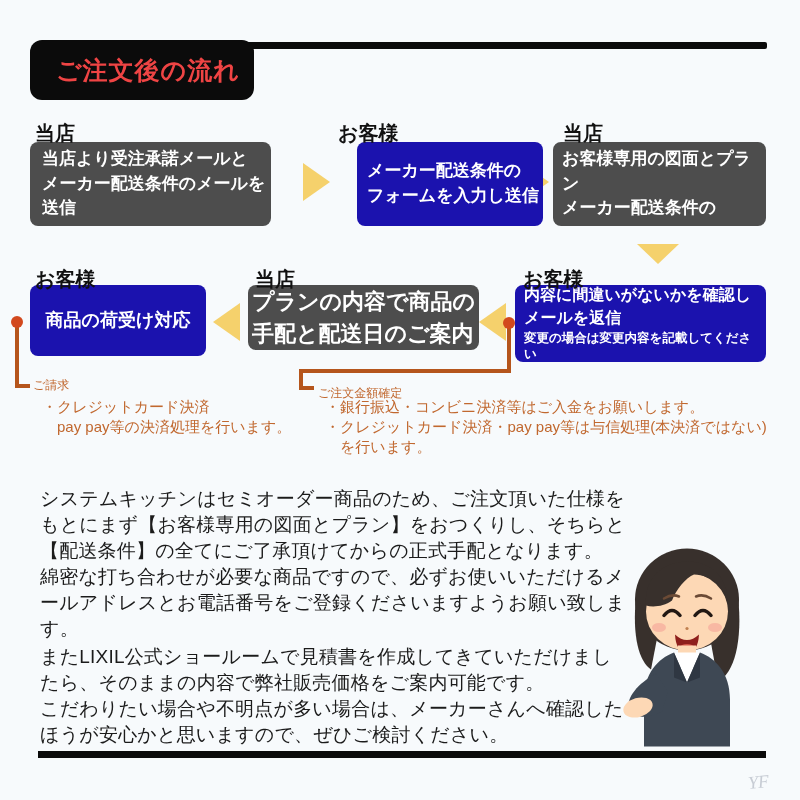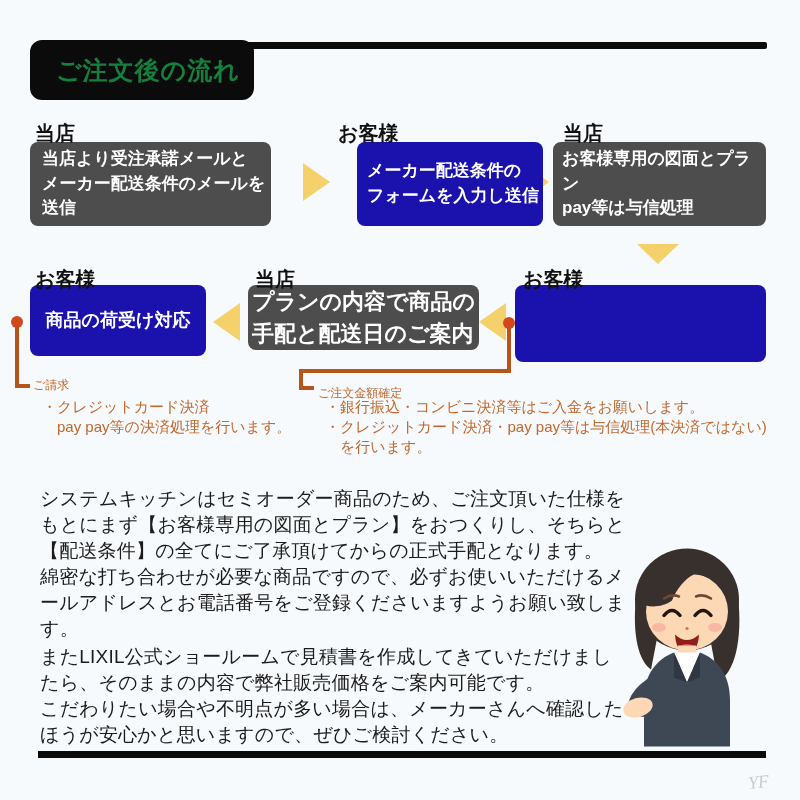--- a/index.html
+++ b/index.html
@@ -12,21 +12,21 @@
     overflow:hidden;
   }
   .abs { position:absolute; }
 
   
   .top-bar { left:150px; top:42px; width:617px; height:7px; background:#0b0b0b; border-radius:2px; z-index:1; }
   .title-box {
     left:30px; top:40px; width:224px; height:60px; background:#0b0b0b;
     border-radius:12px; z-index:2; display:flex; align-items:center; padding-left:26px;
   }
-  .title-box span { color:#15803d; font-size:25px; font-weight:bold; letter-spacing:1px; }
+  .title-box span { color:#ef4444; font-size:25px; font-weight:bold; letter-spacing:1px; }
 
   
   .actor { font-size:20px; font-weight:bold; color:#111; z-index:3; }
   .step {
     border-radius:8px; color:#fff; font-weight:bold; display:flex; align-items:center;
     white-space:pre-line; line-height:1.45; z-index:2;
   }
   .step.shop { background:#4d4d4d; }
   .step.customer { background:#1b12ae; }
 
@@ -78,29 +78,32 @@
 <div class="abs actor" style="left:338px;top:120px;">お客様</div>
 <div class="abs actor" style="left:563px;top:120px;">当店</div>
 
 <div class="abs step shop s1">当店より受注承諾メールと
 メーカー配送条件のメールを送信</div>
 <div class="abs arrow-r" style="left:303px;top:163px;"></div>
 <div class="abs step customer s2">メーカー配送条件の
 フォームを入力し送信</div>
 <div class="abs arrow-r" style="left:522px;top:163px;"></div>
 <div class="abs step shop s3">お客様専用の図面とプラン
-pay等は与信処理</div>
+メーカー配送条件の</div>
 
 <div class="abs arrow-d" style="left:637px;top:244px;"></div>
 
 <div class="abs actor" style="left:35px;top:266px;">お客様</div>
 <div class="abs actor" style="left:255px;top:266px;">当店</div>
 <div class="abs actor" style="left:523px;top:266px;">お客様</div>
 
 <div class="abs step customer s6">
+  <span class="main">内容に間違いがないかを確認し
+メールを返信</span>
+  <span class="note">変更の場合は変更内容を記載してください</span>
 </div>
 <div class="abs arrow-l" style="left:479px;top:303px;"></div>
 <div class="abs step shop s5">プランの内容で商品の
 手配と配送日のご案内</div>
 <div class="abs arrow-l" style="left:213px;top:303px;"></div>
 <div class="abs step customer s4">商品の荷受け対応</div>
 
 <svg class="abs connector-svg">
   <path d="M17,322 L17,386 L30,386" fill="none" stroke="#b5551c" stroke-width="4"></path>
   <circle cx="17" cy="322" r="6" fill="#d2491e"></circle>

